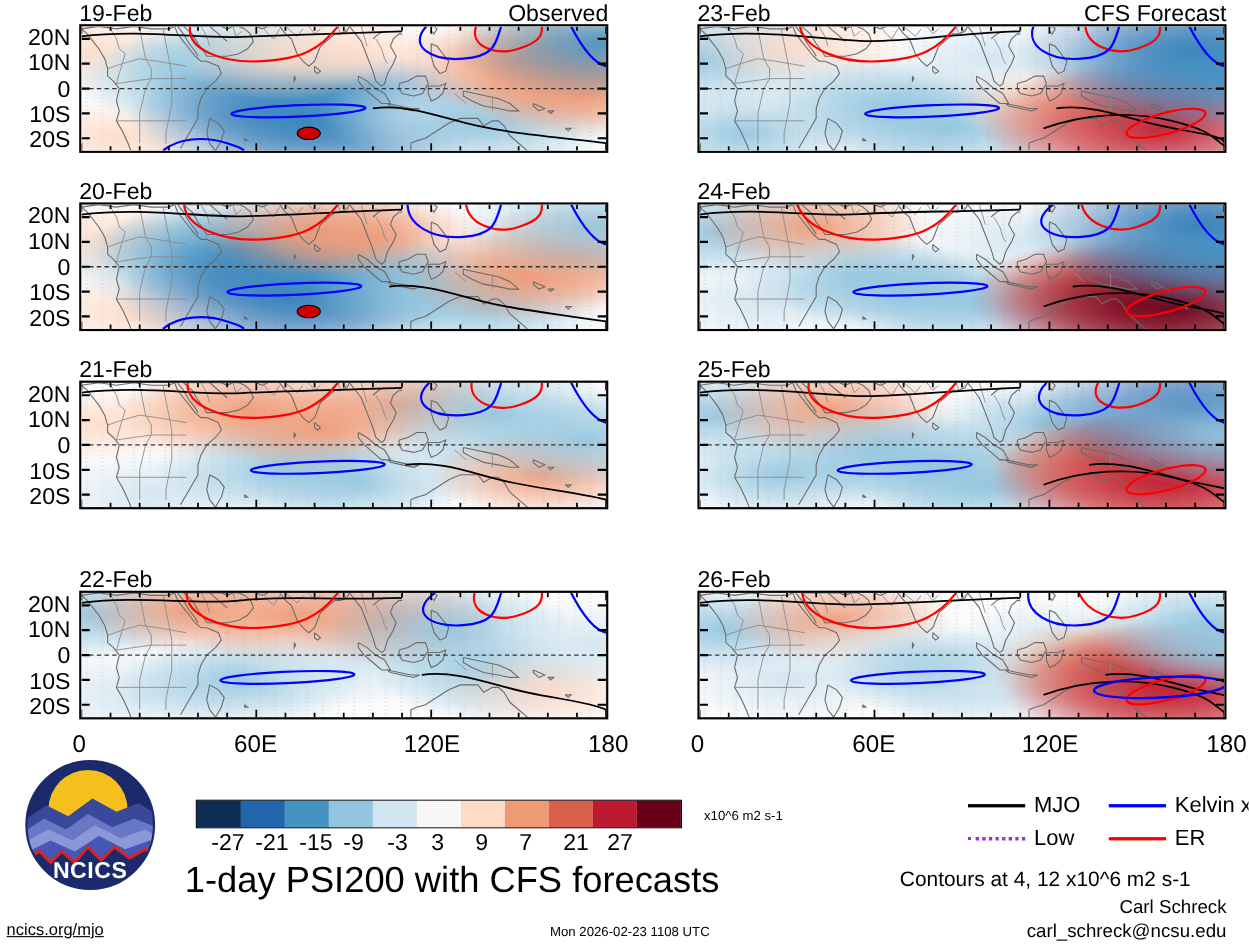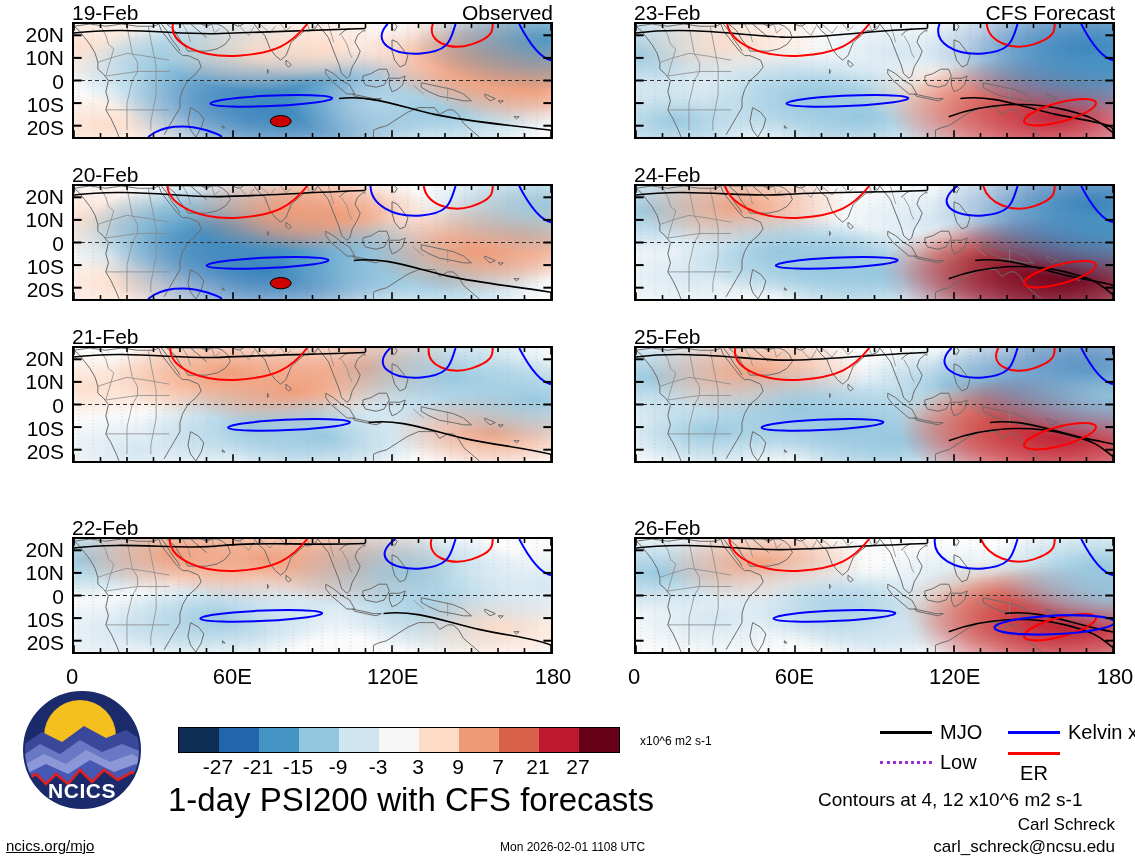--- a/index.html
+++ b/index.html
@@ -13,21 +13,21 @@
 
   .map{position:absolute;border:2.5px solid #000;box-sizing:border-box;overflow:hidden;background:#fff;}
   .map svg{display:block;width:100%;height:100%;}
 
   .ylab{position:absolute;text-align:right;font-size:21px;line-height:21px;white-space:nowrap;}
   .xlab{position:absolute;font-size:22px;line-height:22px;white-space:nowrap;text-align:center;}
 
   
   #colorbar{position:absolute;display:flex;border:1.5px solid #000;box-sizing:content-box;}
   #colorbar .sw{height:100%;}
-  .cbtick{position:absolute;font-size:21px;line-height:21px;text-align:center;white-space:nowrap;}
+  .cbtick{position:absolute;font-size:21px;line-height:21px;text-align:left;white-space:nowrap;}
   #cbunits{position:absolute;font-size:12px;line-height:20px;white-space:nowrap;}
 
   
   .lg-item{position:absolute;display:flex;align-items:center;gap:8px;white-space:nowrap;}
   .lg-line{width:52px;height:0;border-top-width:3px;border-top-style:solid;}
   .lg-line.dotted{border-top-style:dotted;border-top-width:3px;}
   .lg-text{font-size:20px;line-height:20px;}
 
   #contour-note{position:absolute;font-size:19px;line-height:19px;white-space:nowrap;}
   #author{position:absolute;font-size:17px;line-height:17px;white-space:nowrap;text-align:right;}
@@ -1752,32 +1752,32 @@
      <span class="lg-text">MJO</span>
     </div>
     <div class="lg-item" style="left: 1008px; top: 722px;">
       <span class="lg-line" style="border-top-color:#0000ff;"></span>
      <span class="lg-text">Kelvin x2</span>
     </div>
     <div class="lg-item" style="left: 880px; top: 752px;">
       <span class="lg-line dotted" style="border-top-color:#9b30d9;"></span>
      <span class="lg-text">Low</span>
     </div>
-    <div class="lg-item" style="left: 1008px; top: 752px; flex-direction: column;">
+    <div class="lg-item" style="left: 1008px; top: 752px;">
       <span class="lg-line" style="border-top-color:#ff0000;"></span>
      <span class="lg-text">ER</span>
     </div>
   </div>
 
 <div id="contour-note" style="left: 818px; top: 790px;">Contours at 4, 12 x10^6 m2 s-1</div>
 <div id="author" style="left: 835px; top: 816px; width: 280px;">Carl Schreck</div>
 <div id="email" style="left: 835px; top: 838px; width: 280px;">carl_schreck@ncsu.edu</div>
 <div id="maintitle" style="left: 168px; top: 783px;">1-day PSI200 with CFS forecasts</div>
 <div id="siteurl" style="left: 6px; top: 838px;">ncics.org/mjo</div>
-<div id="stamp" style="left: 500px; top: 841px;">Mon 2026-02-01 1108 UTC</div>
+<div id="stamp" style="left: 500px; top: 841px;">Mon 2026-02-23 1108 UTC</div>
 
 <div id="logo" style="left:22px;top:690px;width:120px;height:120px;">
   <svg viewBox="0 0 120 120" width="120" height="120">
     <defs>
         <clipPath id="lcp">
           <circle cx="60" cy="60" r="58"></circle>
         </clipPath>
       </defs>
     <circle cx="60" cy="60" r="58" fill="#1b2a6b"></circle>
     <g clip-path="url(#lcp)">

